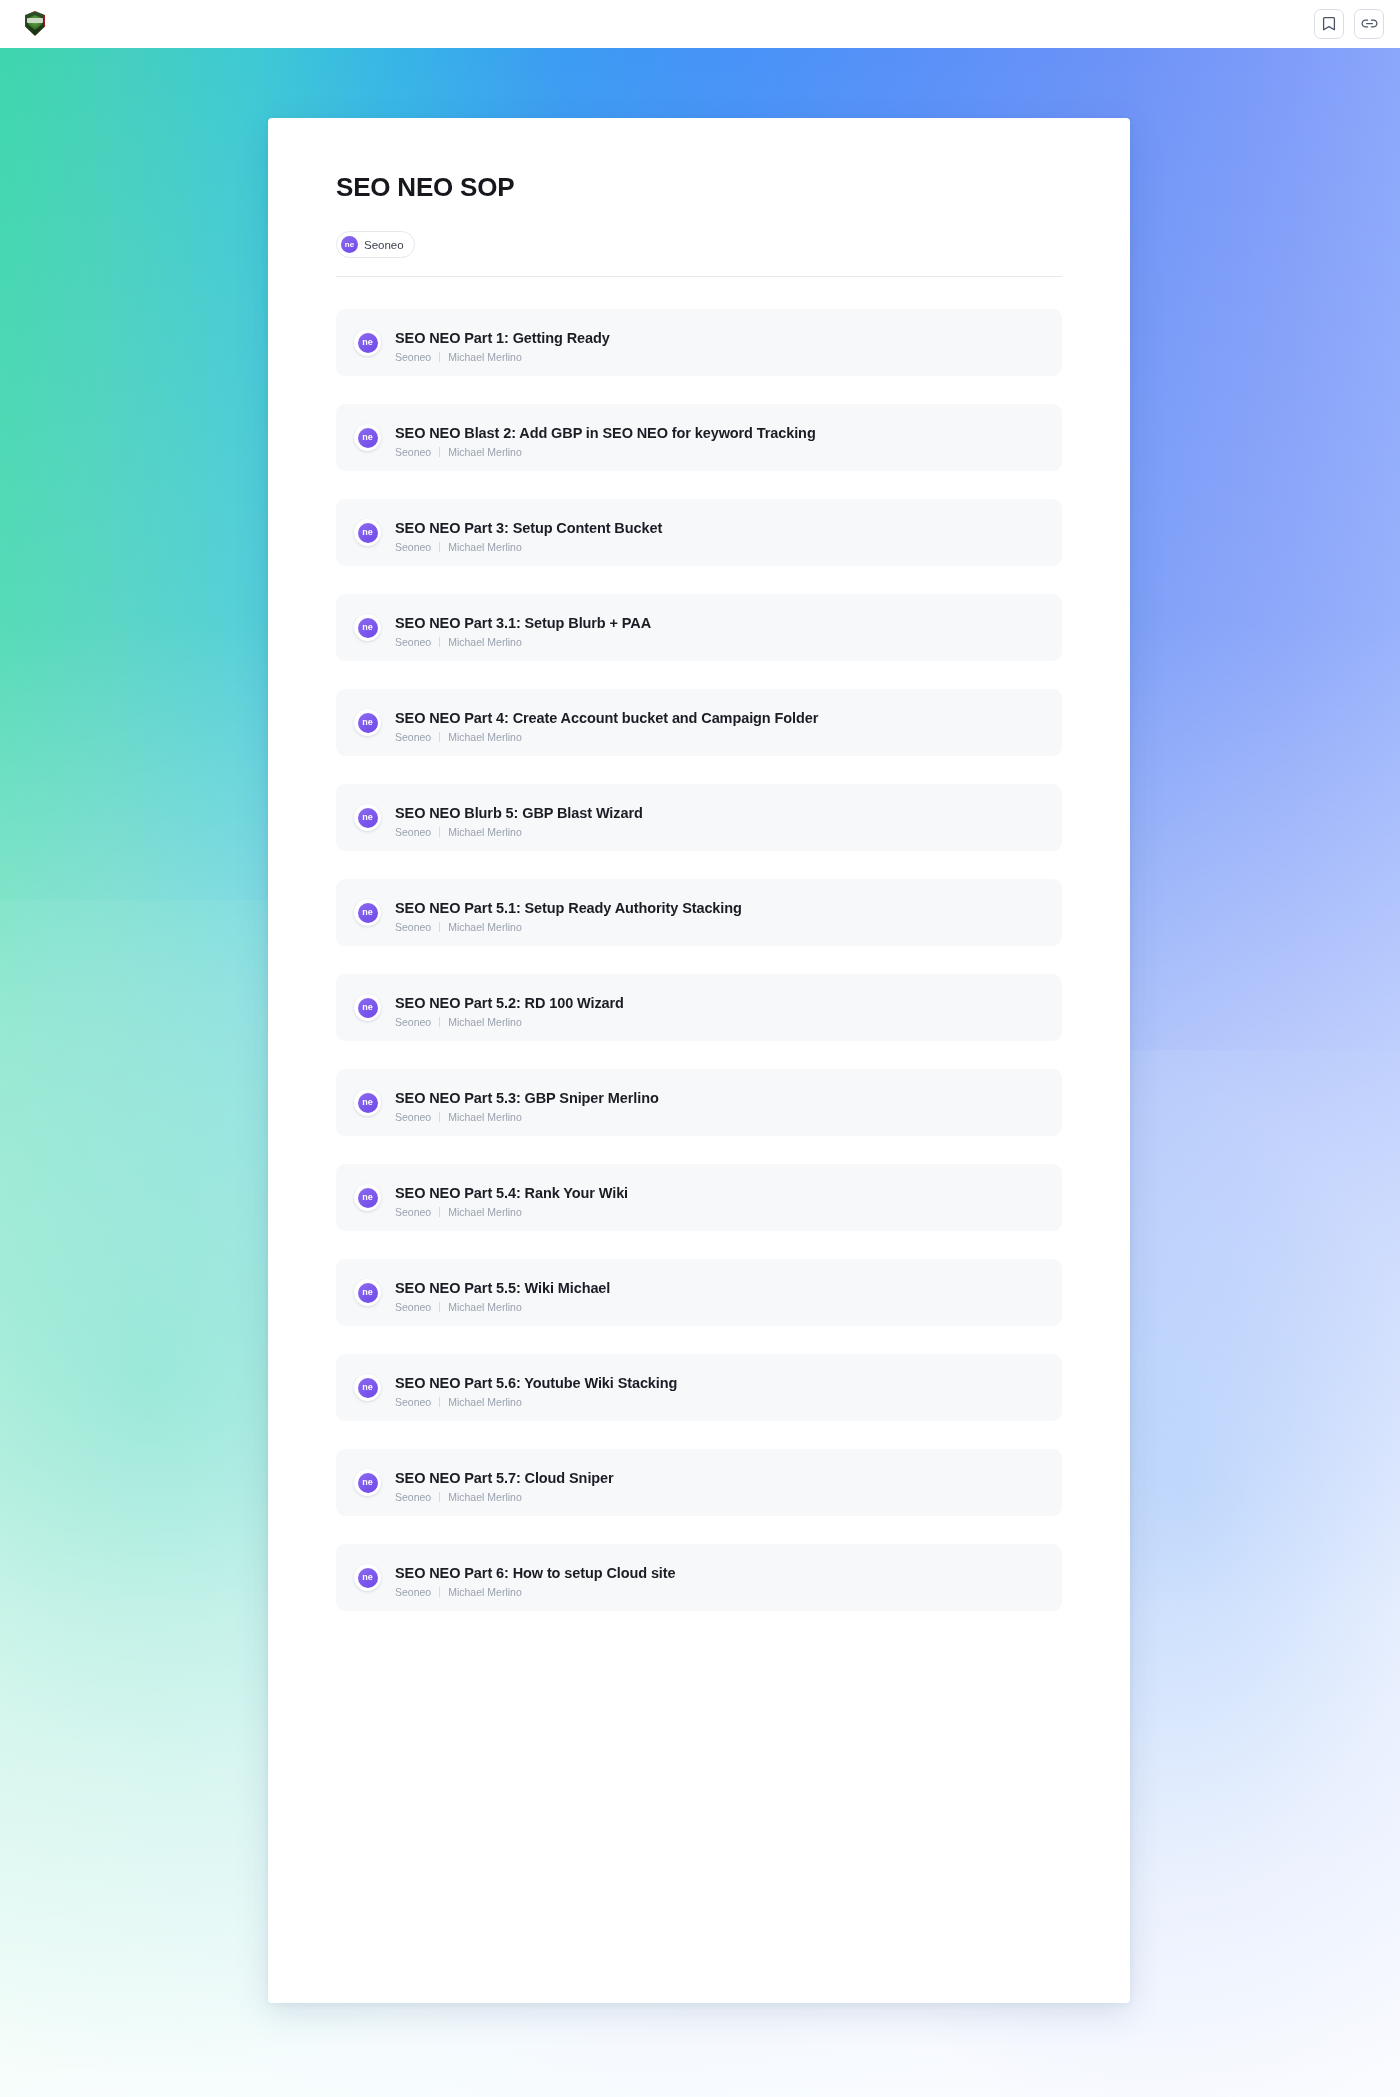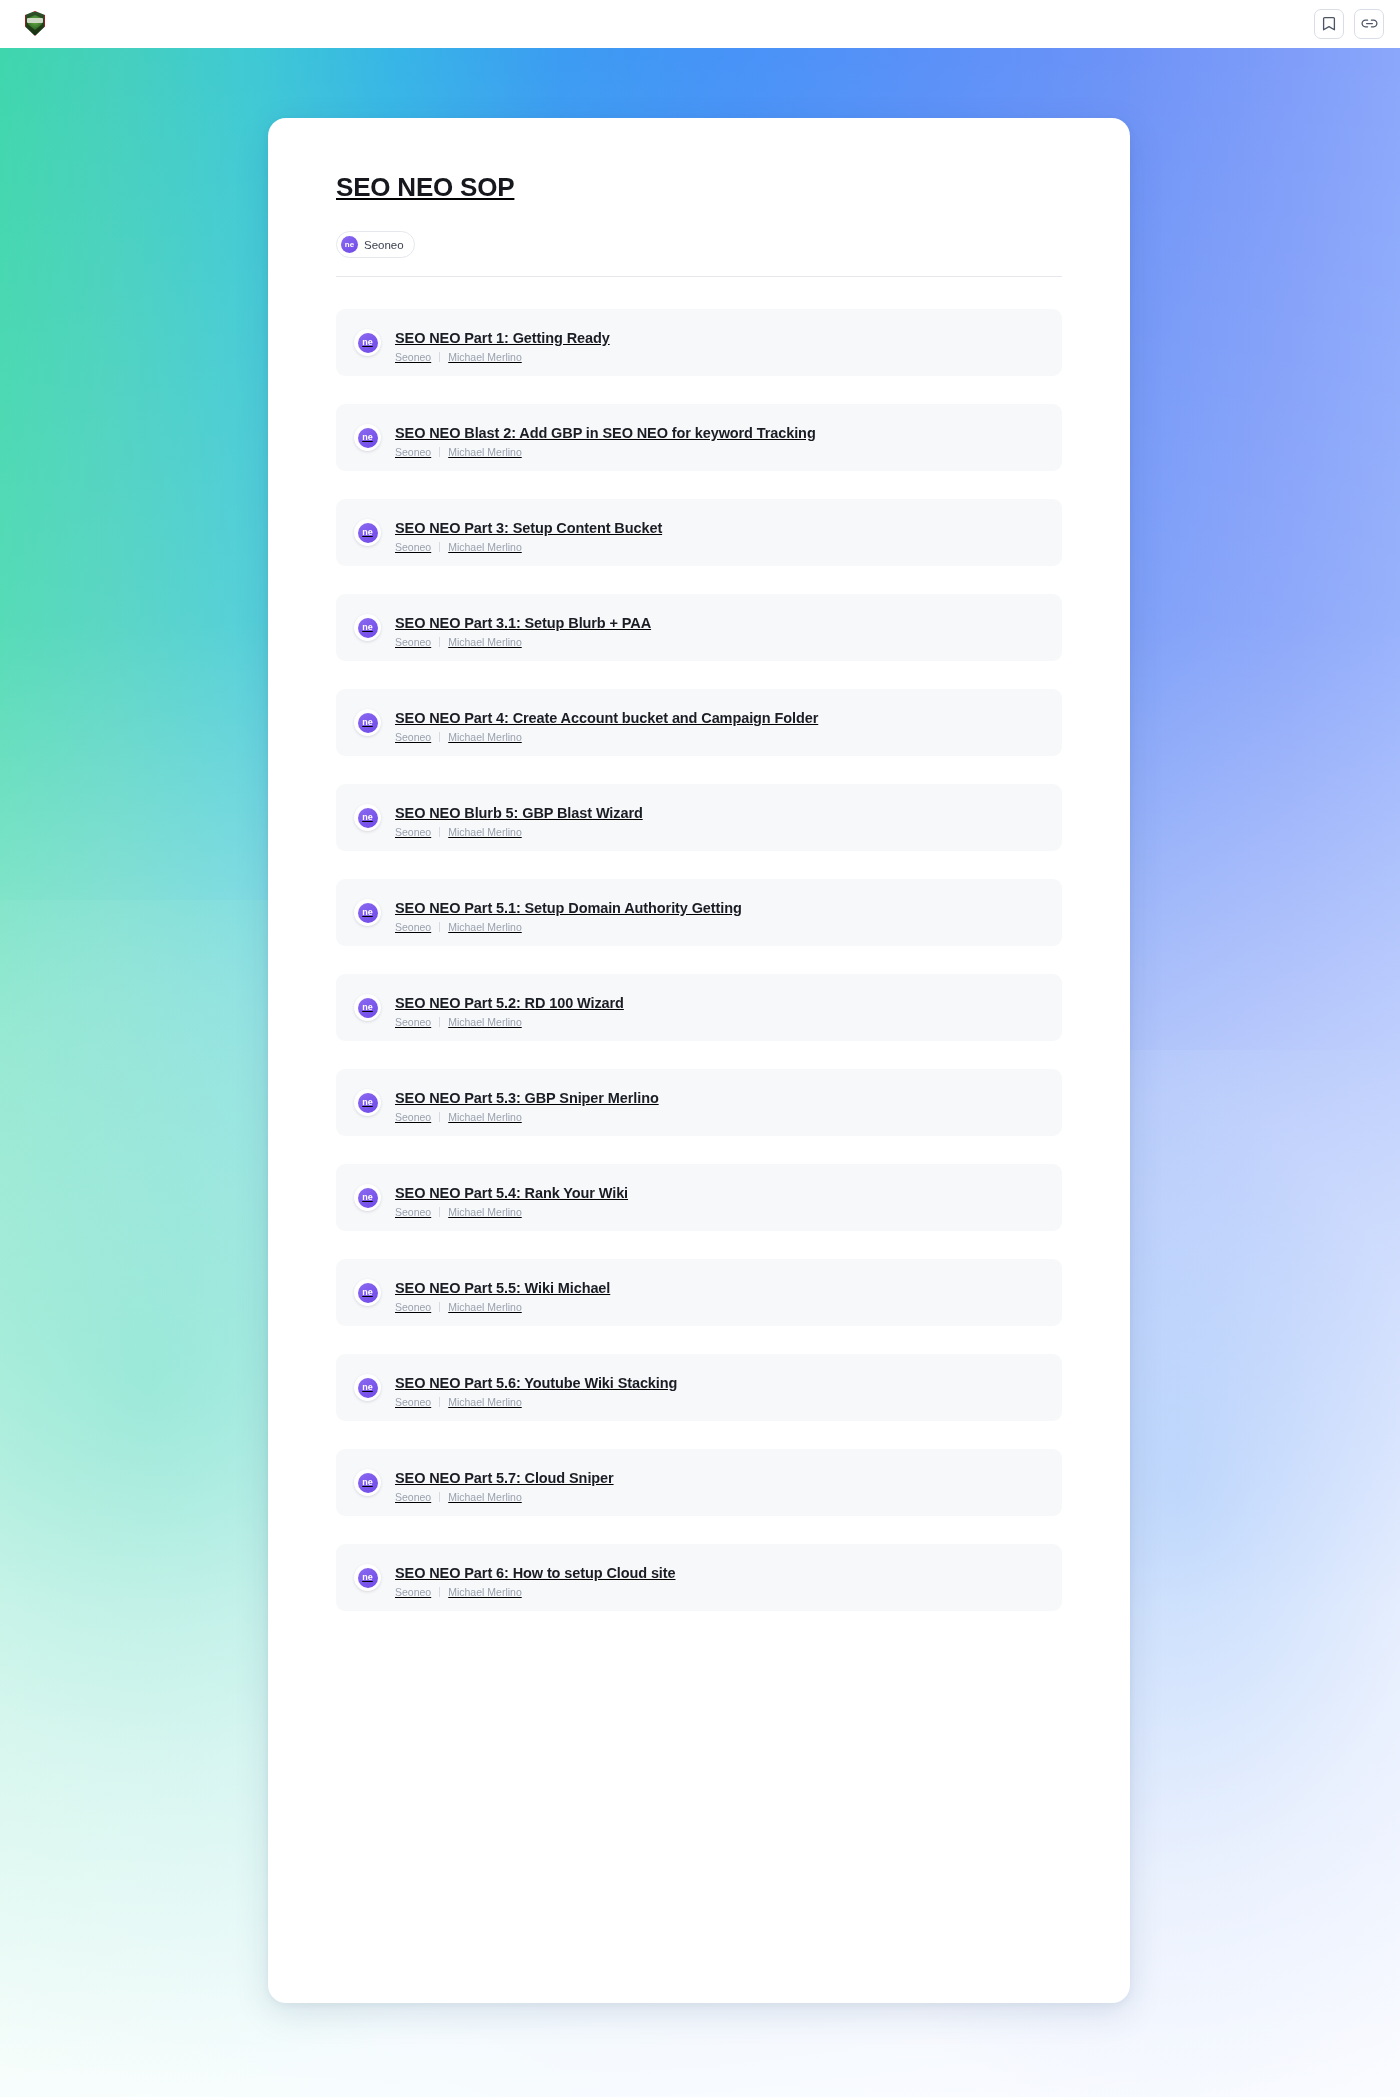--- a/index.html
+++ b/index.html
@@ -140,26 +140,25 @@
   .icon-btn svg { display: block; }
 
   
   .content-card {
     position: absolute;
     left: 268px;
     top: 118px;
     width: 862px;
     height: 1885px;
     background: #ffffff;
-    border-radius: 18px;
+    border-radius: 4px;
     box-shadow: 0 10px 34px rgba(30, 60, 110, 0.13),
                 0 2px 7px rgba(30, 60, 110, 0.06);
     padding: 0 68px;
     overflow: hidden;
-    text-decoration: underline;
   }
 
   .doc-title {
     margin-top: 54px;
     font-size: 26px;
     font-weight: 700;
     letter-spacing: -0.2px;
     color: #16181d;
     line-height: 1.2;
   }
@@ -394,21 +393,21 @@
               <span class="sep"></span>
               <span>Michael Merlino</span>
             </span>
           </span>
         </div>
         <div class="doc-row">
           <span class="avatar-ring">
             <span class="avatar avatar-md">ne</span>
           </span>
           <span class="doc-row-text">
-            <span class="doc-row-title">SEO NEO Part 5.1: Setup Domain Authority Getting</span>
+            <span class="doc-row-title">SEO NEO Part 5.1: Setup Ready Authority Stacking</span>
             <span class="doc-row-meta">
               <span>Seoneo</span>
               <span class="sep"></span>
               <span>Michael Merlino</span>
             </span>
           </span>
         </div>
         <div class="doc-row">
           <span class="avatar-ring">
             <span class="avatar avatar-md">ne</span>

